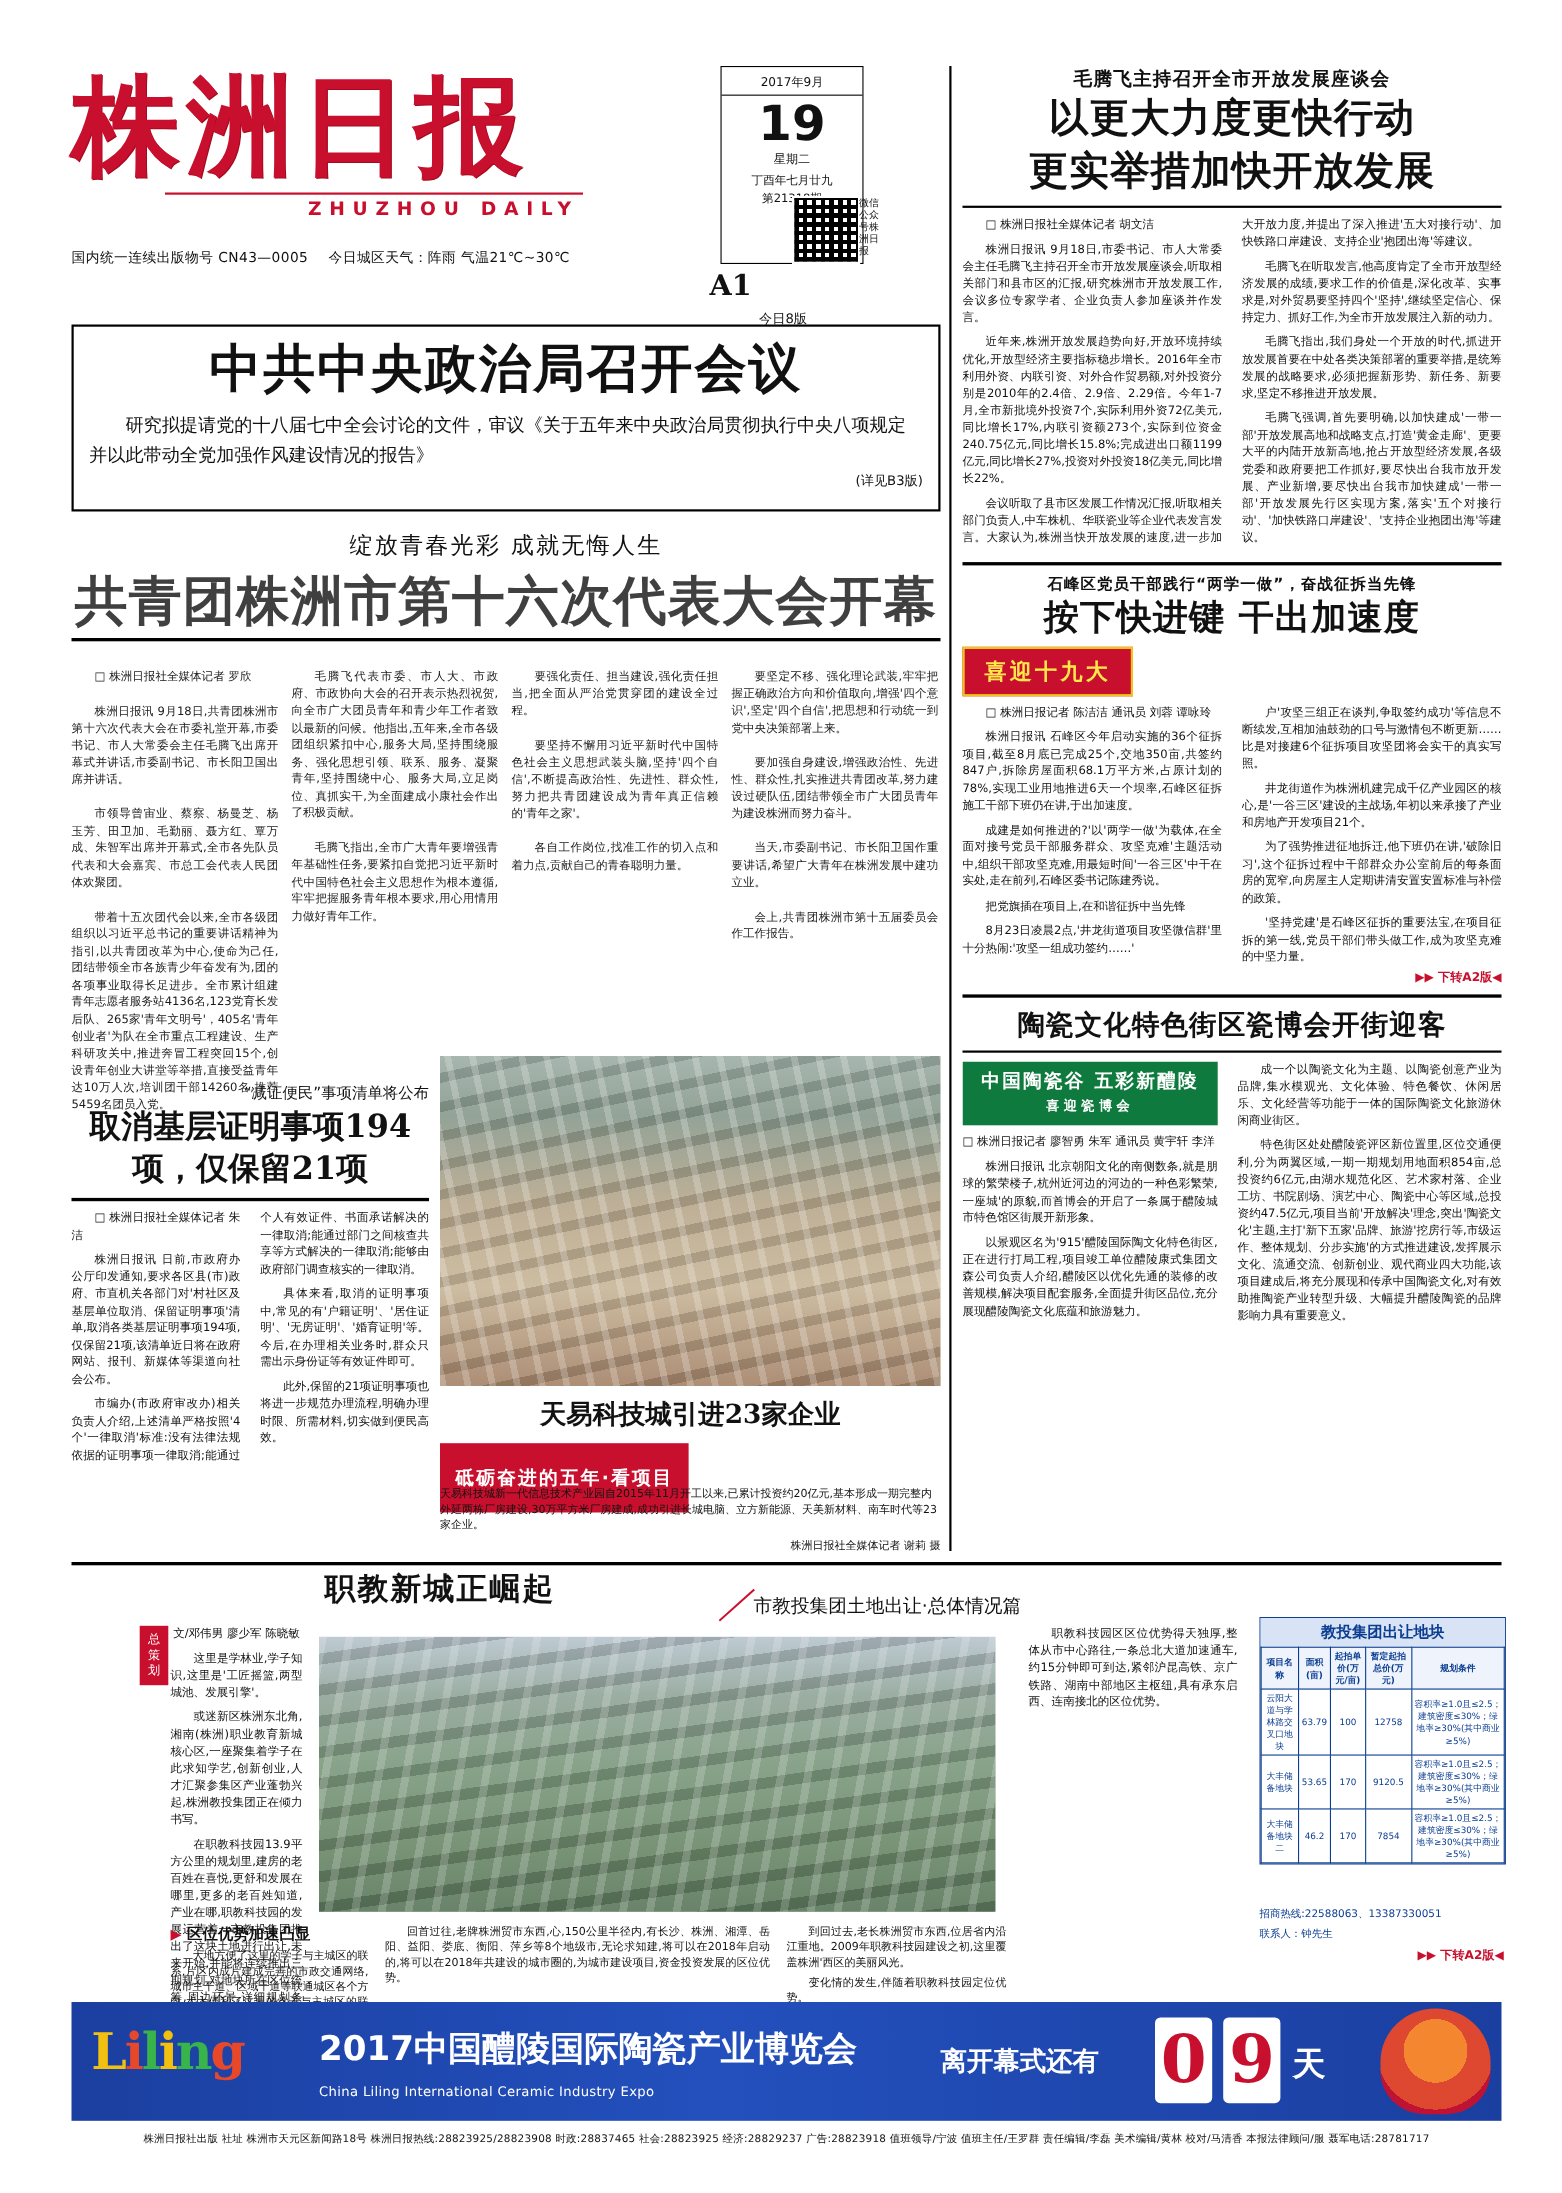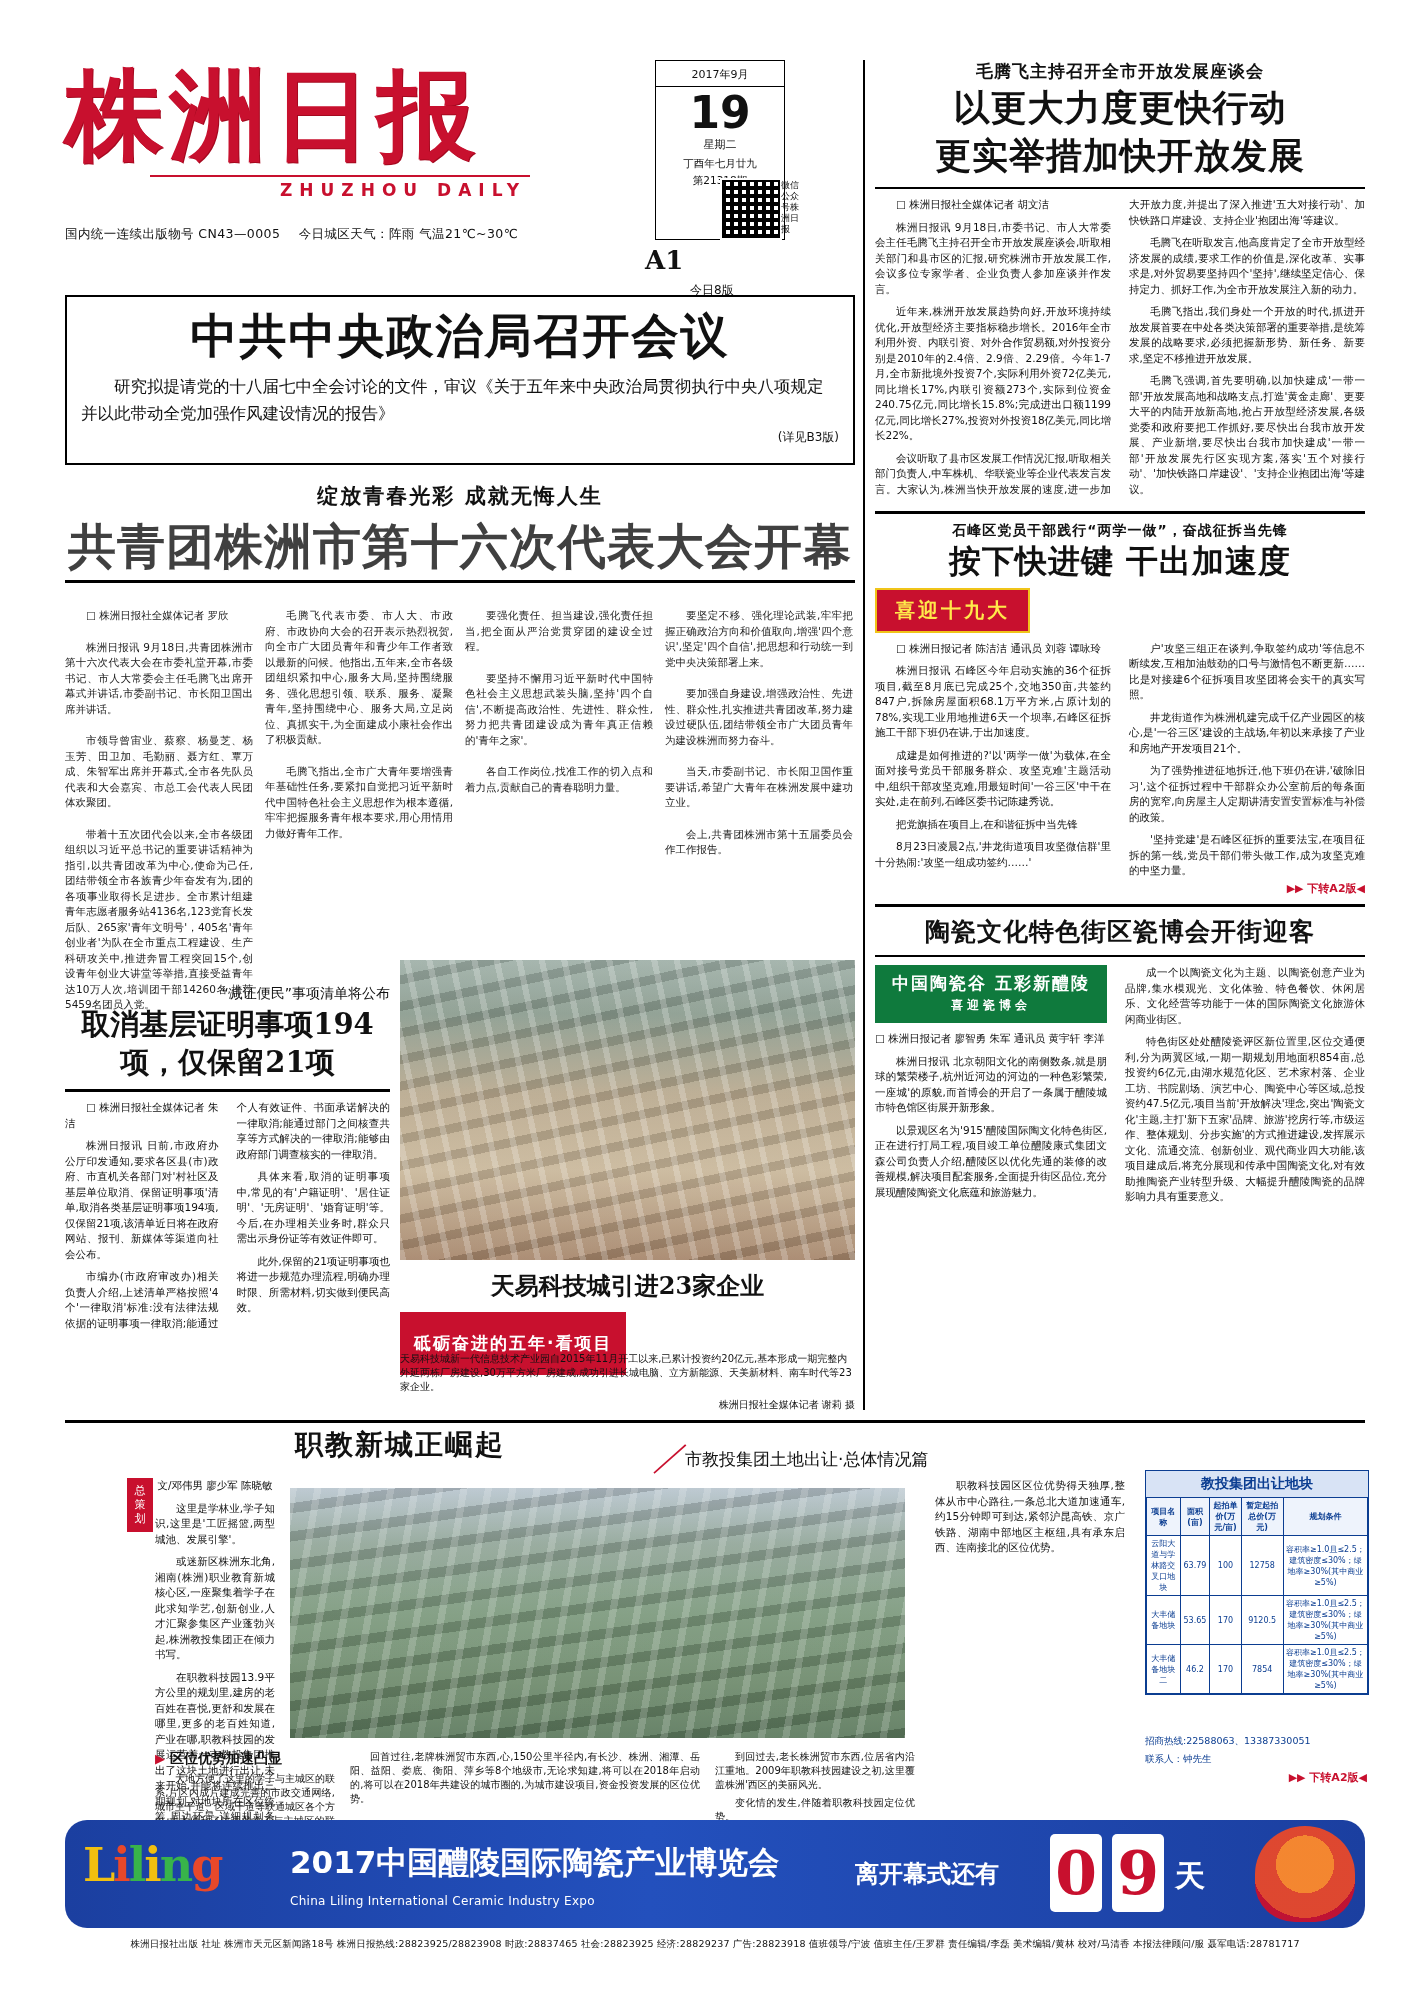--- a/index.html
+++ b/index.html
@@ -67,21 +67,21 @@
     border:2px solid #000;box-sizing:border-box;padding:10px 14px;
   }
   .hl-main{
     font-family:"DejaVu Serif","Liberation Serif",serif;
     font-weight:bold;font-size:47px;text-align:center;letter-spacing:2px;line-height:58px;
   }
   .hl-sub{font-size:16.5px;line-height:27px;text-indent:2em;margin-top:8px;}
   .hl-byline{text-align:right;font-size:12px;margin-top:2px;}
 
   
-  .hl2-kicker{position:absolute;left:10px;top:452px;width:790px;text-align:center;font-size:21px;letter-spacing:2px;font-weight:bold;}
+  .hl2-kicker{position:absolute;left:10px;top:452px;width:790px;text-align:center;font-size:21px;letter-spacing:2px;font-weight:normal;}
   .hl2{
     position:absolute;left:10px;top:485px;width:790px;text-align:center;
     font-family:"DejaVu Serif",serif;font-weight:bold;font-size:48px;letter-spacing:1px;
     color:#404040;
   }
   .hr-thick{position:absolute;left:10px;top:550px;width:790px;height:3px;background:#000;}
 
   
   .colwrap{position:absolute;left:10px;top:562px;width:790px;}
   .col{
@@ -171,21 +171,21 @@
   .tbl-head{background:#d8e3f5;color:#0b3d91;font-weight:bold;text-align:center;font-size:14px;padding:4px 0;}
   table.lots{border-collapse:collapse;width:100%;font-size:8px;}
   table.lots th,table.lots td{border:1px solid #0b3d91;padding:2px 2px;text-align:center;color:#0b3d91;line-height:11px;}
   table.lots th{background:#eef3fc;font-weight:bold;}
   .tbl-foot{font-size:9.5px;color:#0b3d91;margin-top:4px;line-height:14px;}
 
   
   .ad{
     position:absolute;left:10px;top:1790px;width:1300px;height:108px;
     background:linear-gradient(90deg,#1b3fa0 0%,#2350bd 45%,#1b3fa0 100%);
-    color:#fff;overflow:hidden;border-radius:22px;
+    color:#fff;overflow:hidden;
   }
   .ad-logo{position:absolute;left:18px;top:18px;font-size:46px;font-weight:bold;letter-spacing:-2px;
     font-family:"DejaVu Serif",serif;}
   .ad-logo span:nth-child(1){color:#f2c00f;}
   .ad-logo span:nth-child(2){color:#e8482a;}
   .ad-logo span:nth-child(3){color:#38b44a;}
   .ad-logo span:nth-child(4){color:#f2c00f;}
   .ad-t1{position:absolute;left:225px;top:22px;font-size:31px;font-weight:bold;}
   .ad-t2{position:absolute;left:225px;top:74px;font-size:12px;font-weight:normal;letter-spacing:.3px;}
   .ad-count-lbl{position:absolute;left:790px;top:38px;font-size:24px;font-weight:bold;}

